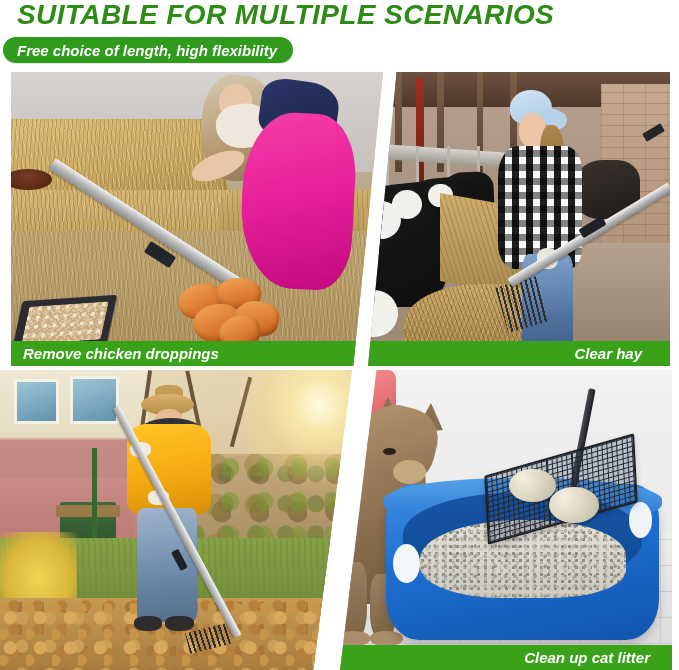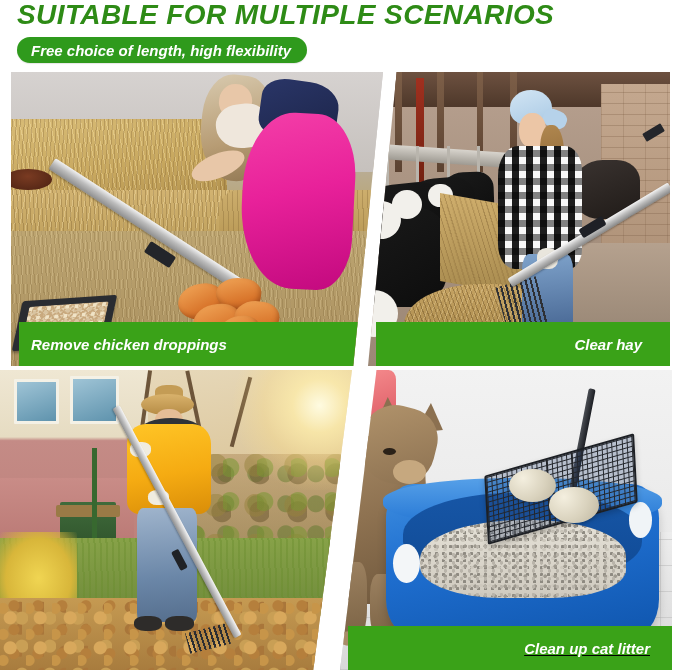--- a/index.html
+++ b/index.html
@@ -17,21 +17,21 @@
   #main-title{
     position:absolute;left:17px;top:-1px;
     font-size:28px;font-weight:bold;font-style:italic;
     letter-spacing:0.4px;
     color:#2e8b16;
     white-space:nowrap;
     line-height:32px;
   }
 
   #tagline-badge{
-    position:absolute;left:17px;top:37px;
+    position:absolute;left:3px;top:37px;
     height:26px;
     padding:0 16px 0 14px;
     border-radius:13px;
     background:#2f9a1c;
     display:flex;align-items:center;
     box-shadow:0 1px 1px rgba(0,0,0,.10);
   }
   #tagline-badge .txt{
     color:#ffffff;font-size:15px;font-style:italic;font-weight:bold;
     white-space:nowrap;line-height:15px;
@@ -49,32 +49,32 @@
   #panel-hay{left:368px;width:302px;clip-path:polygon(9.5% 0,100% 0,100% 100%,0 100%);}
 
   
   #panel-leaves{left:0px;width:352px;clip-path:polygon(0 0,100% 0,89% 100%,0 100%);}
   #panel-cat{left:340px;width:332px;clip-path:polygon(11% 0,100% 0,100% 100%,0 100%);}
 
   .photo{position:absolute;inset:0;}
 
   
   .caption{
-    position:absolute;bottom:0;left:8px;right:0;height:44px;
+    position:absolute;bottom:0;left:0;right:0;height:25px;
     background:#3aa218;
     display:flex;align-items:center;
   }
   .caption.left{justify-content:flex-start;padding-left:14px;}
   .caption.right{justify-content:flex-end;padding-right:18px;}
   .caption .txt{
     color:#ffffff;font-size:15px;font-style:italic;font-weight:bold;
     white-space:nowrap;line-height:15px;
   }
   #panel-hay .caption{padding-right:28px;}
-  #panel-cat .caption{padding-right:22px;text-decoration:underline;}
+  #panel-cat .caption{padding-right:22px;}
   #panel-leaves .caption{padding-left:17px;}
   #panel-chicken .caption{padding-left:12px;}
 
   
   #sc-chicken{background:
     linear-gradient(180deg,#cfcbc9 0%,#c8c3bf 26%,#b9ae9c 30%,#b9a984 40%,#b09b72 100%);
   }
   #sc-chicken .wall{position:absolute;left:0;top:0;width:100%;height:34%;
     background:linear-gradient(180deg,#d6d2d0,#c6c1bd);}
   #sc-chicken .bale-big{position:absolute;left:-4%;top:16%;width:62%;height:30%;

